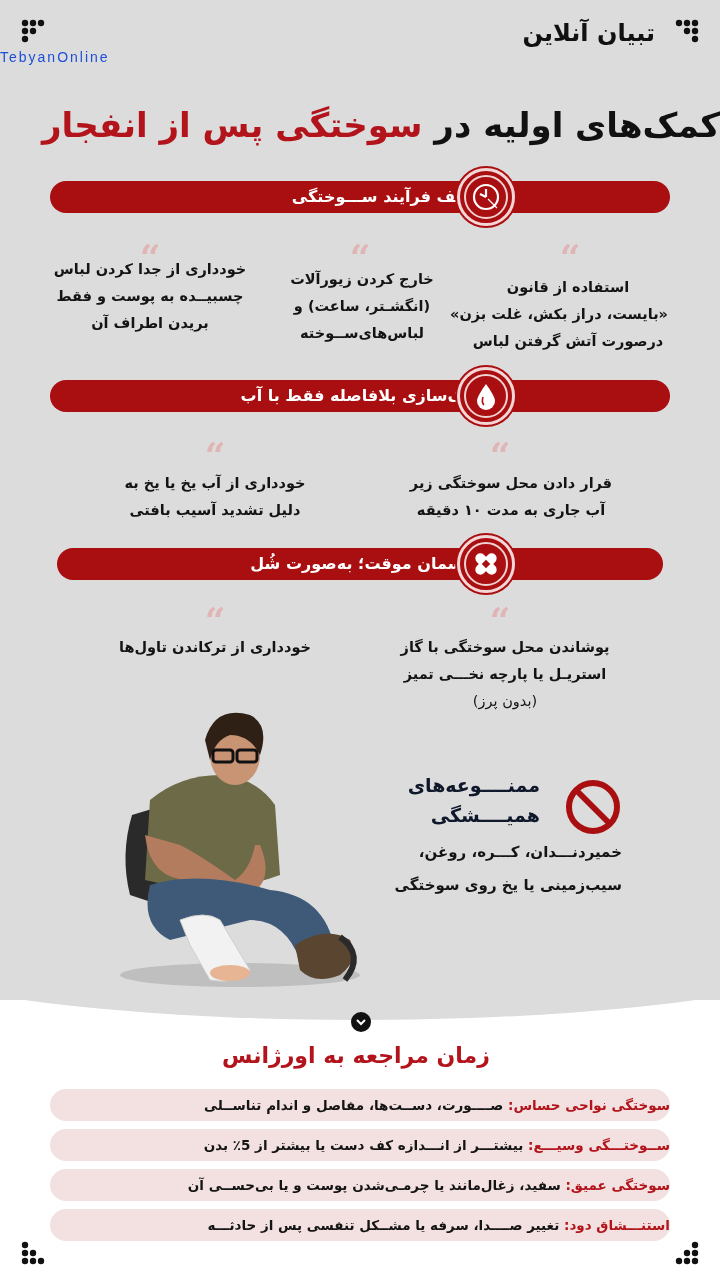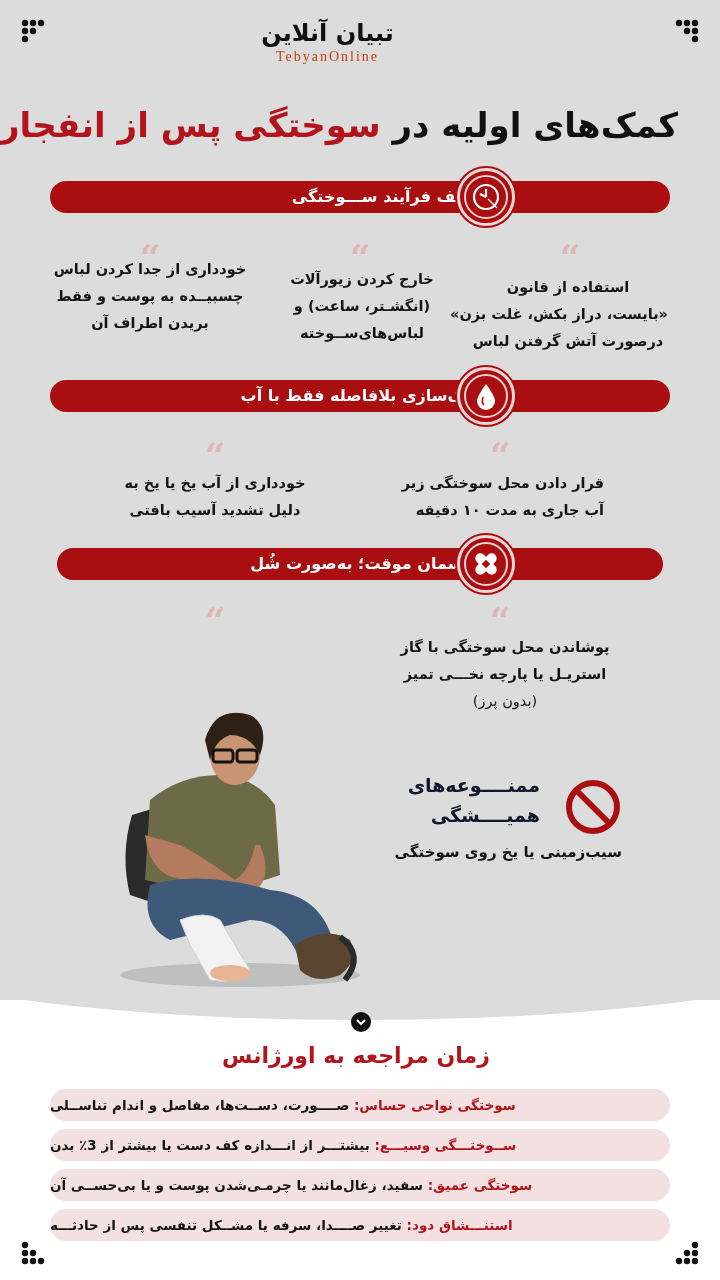--- a/index.html
+++ b/index.html
@@ -16,31 +16,31 @@
   }
   .top-curve {
     position: absolute; left: -200px; top: 820px; width: 1120px; height: 200px;
     background: #dcdcdc; border-radius: 0 0 50% 50%;
   }
   .corner {
     position: absolute; width: 30px; height: 30px;
   }
   .corner svg { width: 100%; height: 100%; }
   .logo {
-    position: absolute; left: 0; width: 655px; top: 18px; text-align: center;
+    position: absolute; left: 0; width: 655px; top: 18px; 
   }
   .logo .fa {
     font-size: 24px; font-weight: bold; color: #111; line-height: 30px;
   }
   .logo .en {
-    direction: ltr; font-family: Liberation Serif, serif;
-    font-size: 14px; letter-spacing: 2px; color: #c2410c; line-height: 18px;
+    direction: ltr; font-family: Liberation Sans, sans-serif;
+    font-size: 14px; letter-spacing: 2px; color: #1d4ed8; line-height: 18px;
   }
   .main-title {
-    position: absolute; left: 0; width: 720px; top: 100px; text-align: left;
+    position: absolute; left: 0; width: 720px; top: 100px; text-align: right;
     font-size: 34px; font-weight: bold; line-height: 50px;
   }
   .main-title .dark { color: #111; }
   .main-title .red { color: #b3141b; }
 
   .section-bar {
     position: absolute; left: 50px; width: 620px; height: 32px;
     background: #a90e10; border-radius: 16px;
   }
   .section-bar .label {
@@ -88,21 +88,21 @@
     border-radius: 50%; background: #111;
     display: flex; align-items: center; justify-content: center;
   }
   .urgent-title {
     position: absolute; left: 0; width: 712px; top: 1036px; text-align: center;
     color: #b3141b; font-size: 22px; font-weight: bold; line-height: 40px;
   }
   .urgent-row {
     position: absolute; left: 50px; width: 620px; height: 32px;
     background: #f3e1e1; border-radius: 16px;
-    text-align: left; line-height: 32px; font-size: 13.5px; font-weight: bold;
+    text-align: right; line-height: 32px; font-size: 13.5px; font-weight: bold;
     color: #141414; white-space: nowrap;
   }
   .urgent-row .k { color: #b3141b; }
 </style>
 </head>
 <body>
 
 <div class="top-bg"></div>
 <div class="top-curve"></div>
 
@@ -206,21 +206,21 @@
     <svg width="24" height="28" viewBox="0 0 24 28">
         <path d="M12 2 C12 2 3 14 3 19 a9 9 0 0 0 18 0 C21 14 12 2 12 2z" fill="#fff"></path>
         <path d="M9 15 C8 18 8 21 10 23" stroke="#a90e10" stroke-width="1.6" fill="none"></path>
       </svg>
   </div>
 </div>
 
 <div class="quote" style="left:485px;top:440px;">“</div>
 <div class="quote" style="left:200px;top:440px;">“</div>
 
-<div class="tip" style="left:374px;width:230px;top:470px;text-align:right;">
+<div class="tip" style="left:396px;width:230px;top:470px;">
   <div>قرار دادن محل سوختگی زیر</div>
   <div>آب جاری به مدت ۱۰ دقیقه</div>
 </div>
 <div class="tip" style="left:105px;width:220px;top:470px;">
   <div>خودداری از آب یخ یا یخ به</div>
   <div>دلیل تشدید آسیب بافتی</div>
 </div>
 
 <div class="section-bar" style="left:57px;width:606px;top:548px;">
   <span class="label" style="right:181px;">پانسمان موقت؛ به‌صورت شُل</span>
@@ -241,20 +241,21 @@
 
 <div class="quote" style="left:485px;top:605px;">“</div>
 <div class="quote" style="left:200px;top:605px;">“</div>
 
 <div class="tip" style="left:390px;width:230px;top:634px;">
   <div>پوشاندن محل سوختگی با گاز</div>
   <div>استریـل یا پارچه نخـــی تمیز</div>
   <div style="font-weight:normal;">(بدون پرز)</div>
 </div>
 <div class="tip" style="left:105px;width:220px;top:634px;">
+  <div>خودداری از ترکاندن تاول‌ها</div>
 </div>
 
 <div class="person">
   <svg viewBox="0 0 260 290" width="260" height="290">
     <ellipse cx="130" cy="270" rx="120" ry="12" fill="#bfbfbf"></ellipse>
 
     <path d="M22 110 Q10 150 20 190 L50 200 L55 100 Z" fill="#2a2a2a"></path>
 
     <path d="M40 95 Q70 70 110 70 Q145 72 165 100 L170 170 Q130 185 80 185 L35 175 Z" fill="#6d6a48"></path>
 
@@ -280,35 +281,36 @@
   <svg viewBox="0 0 58 58" width="58" height="58">
       <circle cx="29" cy="29" r="24" fill="none" stroke="#a90e10" stroke-width="6"></circle>
       <line x1="12" y1="12" x2="46" y2="46" stroke="#a90e10" stroke-width="6"></line>
     </svg>
 </div>
 <div class="forbid-title">
   <div>ممنــــوعه‌های</div>
   <div>همیــــشگی</div>
 </div>
 <div class="forbid-body">
+  <div>خمیردنـــدان، کـــره، روغن،</div>
   <div>سیب‌زمینی یا یخ روی سوختگی</div>
 </div>
 
 <div class="chevron">
   <svg width="10" height="8" viewBox="0 0 10 8">
       <polyline points="1,2 5,6 9,2" fill="none" stroke="#fff" stroke-width="2"></polyline>
     </svg>
 </div>
 
 <div class="urgent-title">زمان مراجعه به اورژانس</div>
 
 <div class="urgent-row" style="top:1089px;">
   <span class="k">سوختگی نواحی حساس:</span><span> صــــورت، دســت‌ها، مفاصل و اندام تناســلی</span>
 </div>
 <div class="urgent-row" style="top:1129px;">
-  <span class="k">ســوختـــگی وسیـــع:</span><span> بیشتـــر از انـــدازه کف دست یا بیشتر از 3٪ بدن</span>
+  <span class="k">ســوختـــگی وسیـــع:</span><span> بیشتـــر از انـــدازه کف دست یا بیشتر از 5٪ بدن</span>
 </div>
 <div class="urgent-row" style="top:1169px;">
   <span class="k">سوختگی عمیق:</span><span> سفید، زغال‌مانند یا چرمـی‌شدن پوست و یا بی‌حســی آن</span>
 </div>
 <div class="urgent-row" style="top:1209px;">
   <span class="k">استنـــشاق دود:</span><span> تغییر صــــدا، سرفه یا مشــکل تنفسی پس از حادثـــه</span>
 </div>
 
 </body></html>

